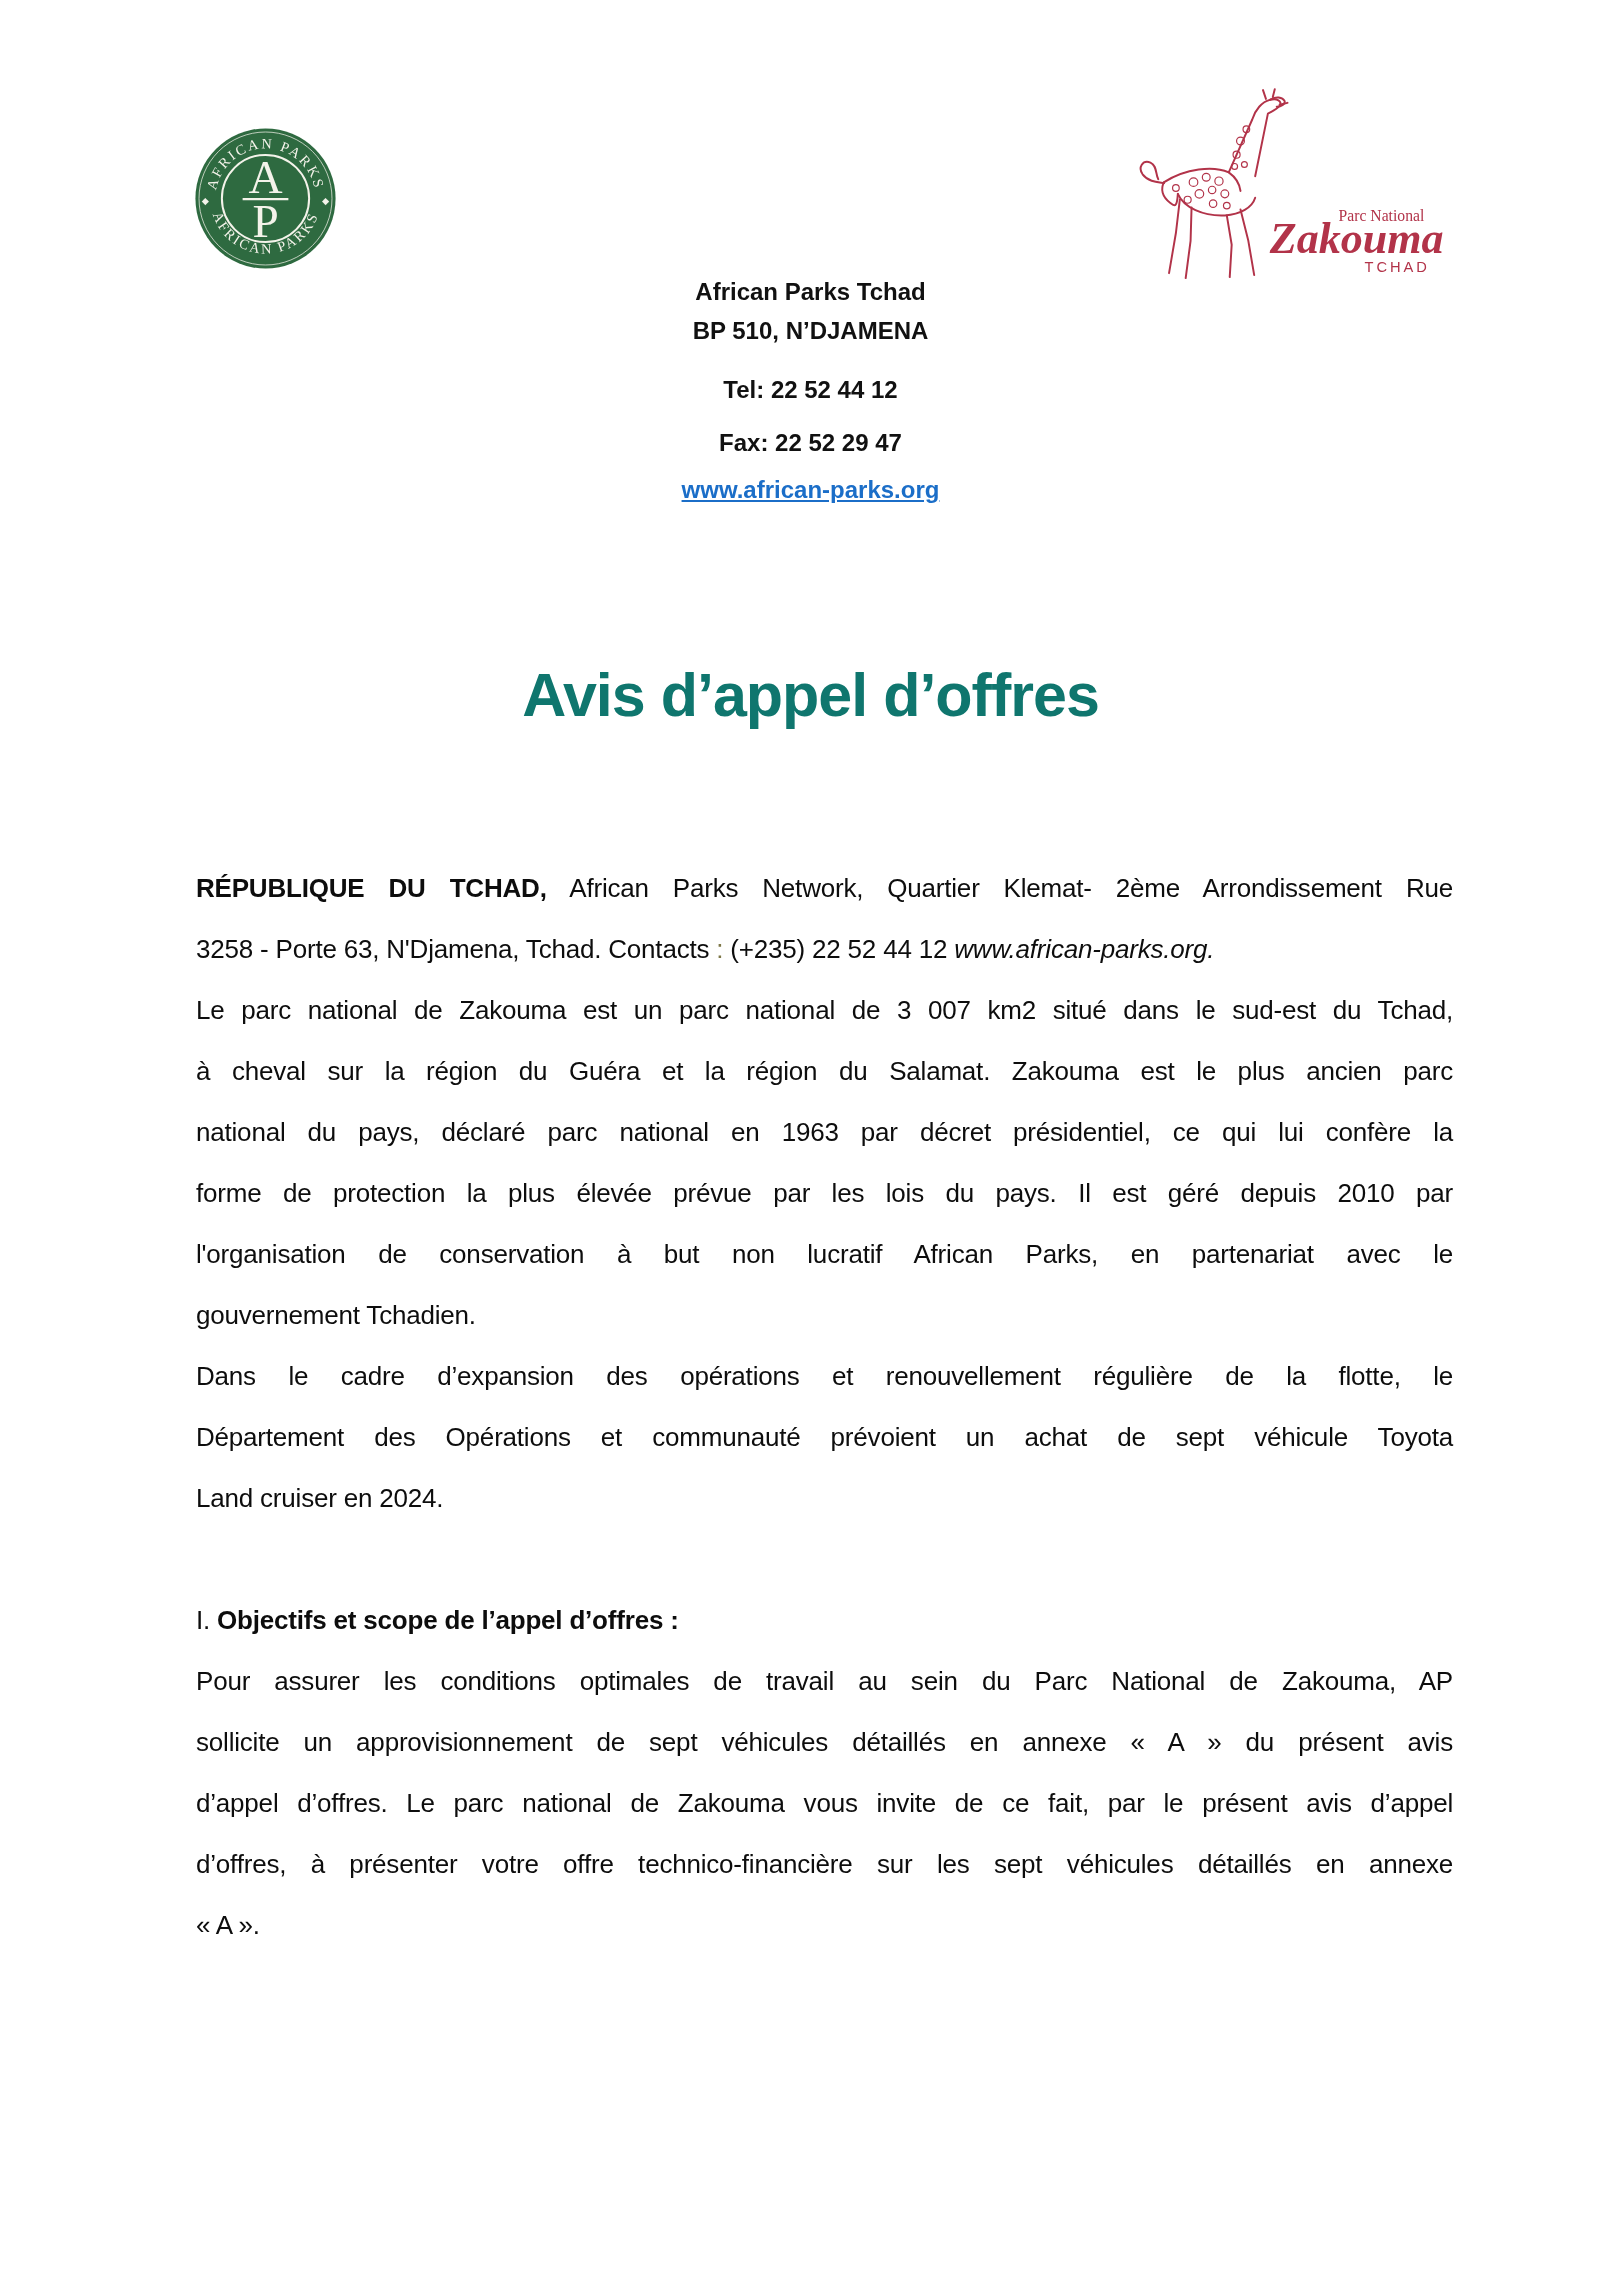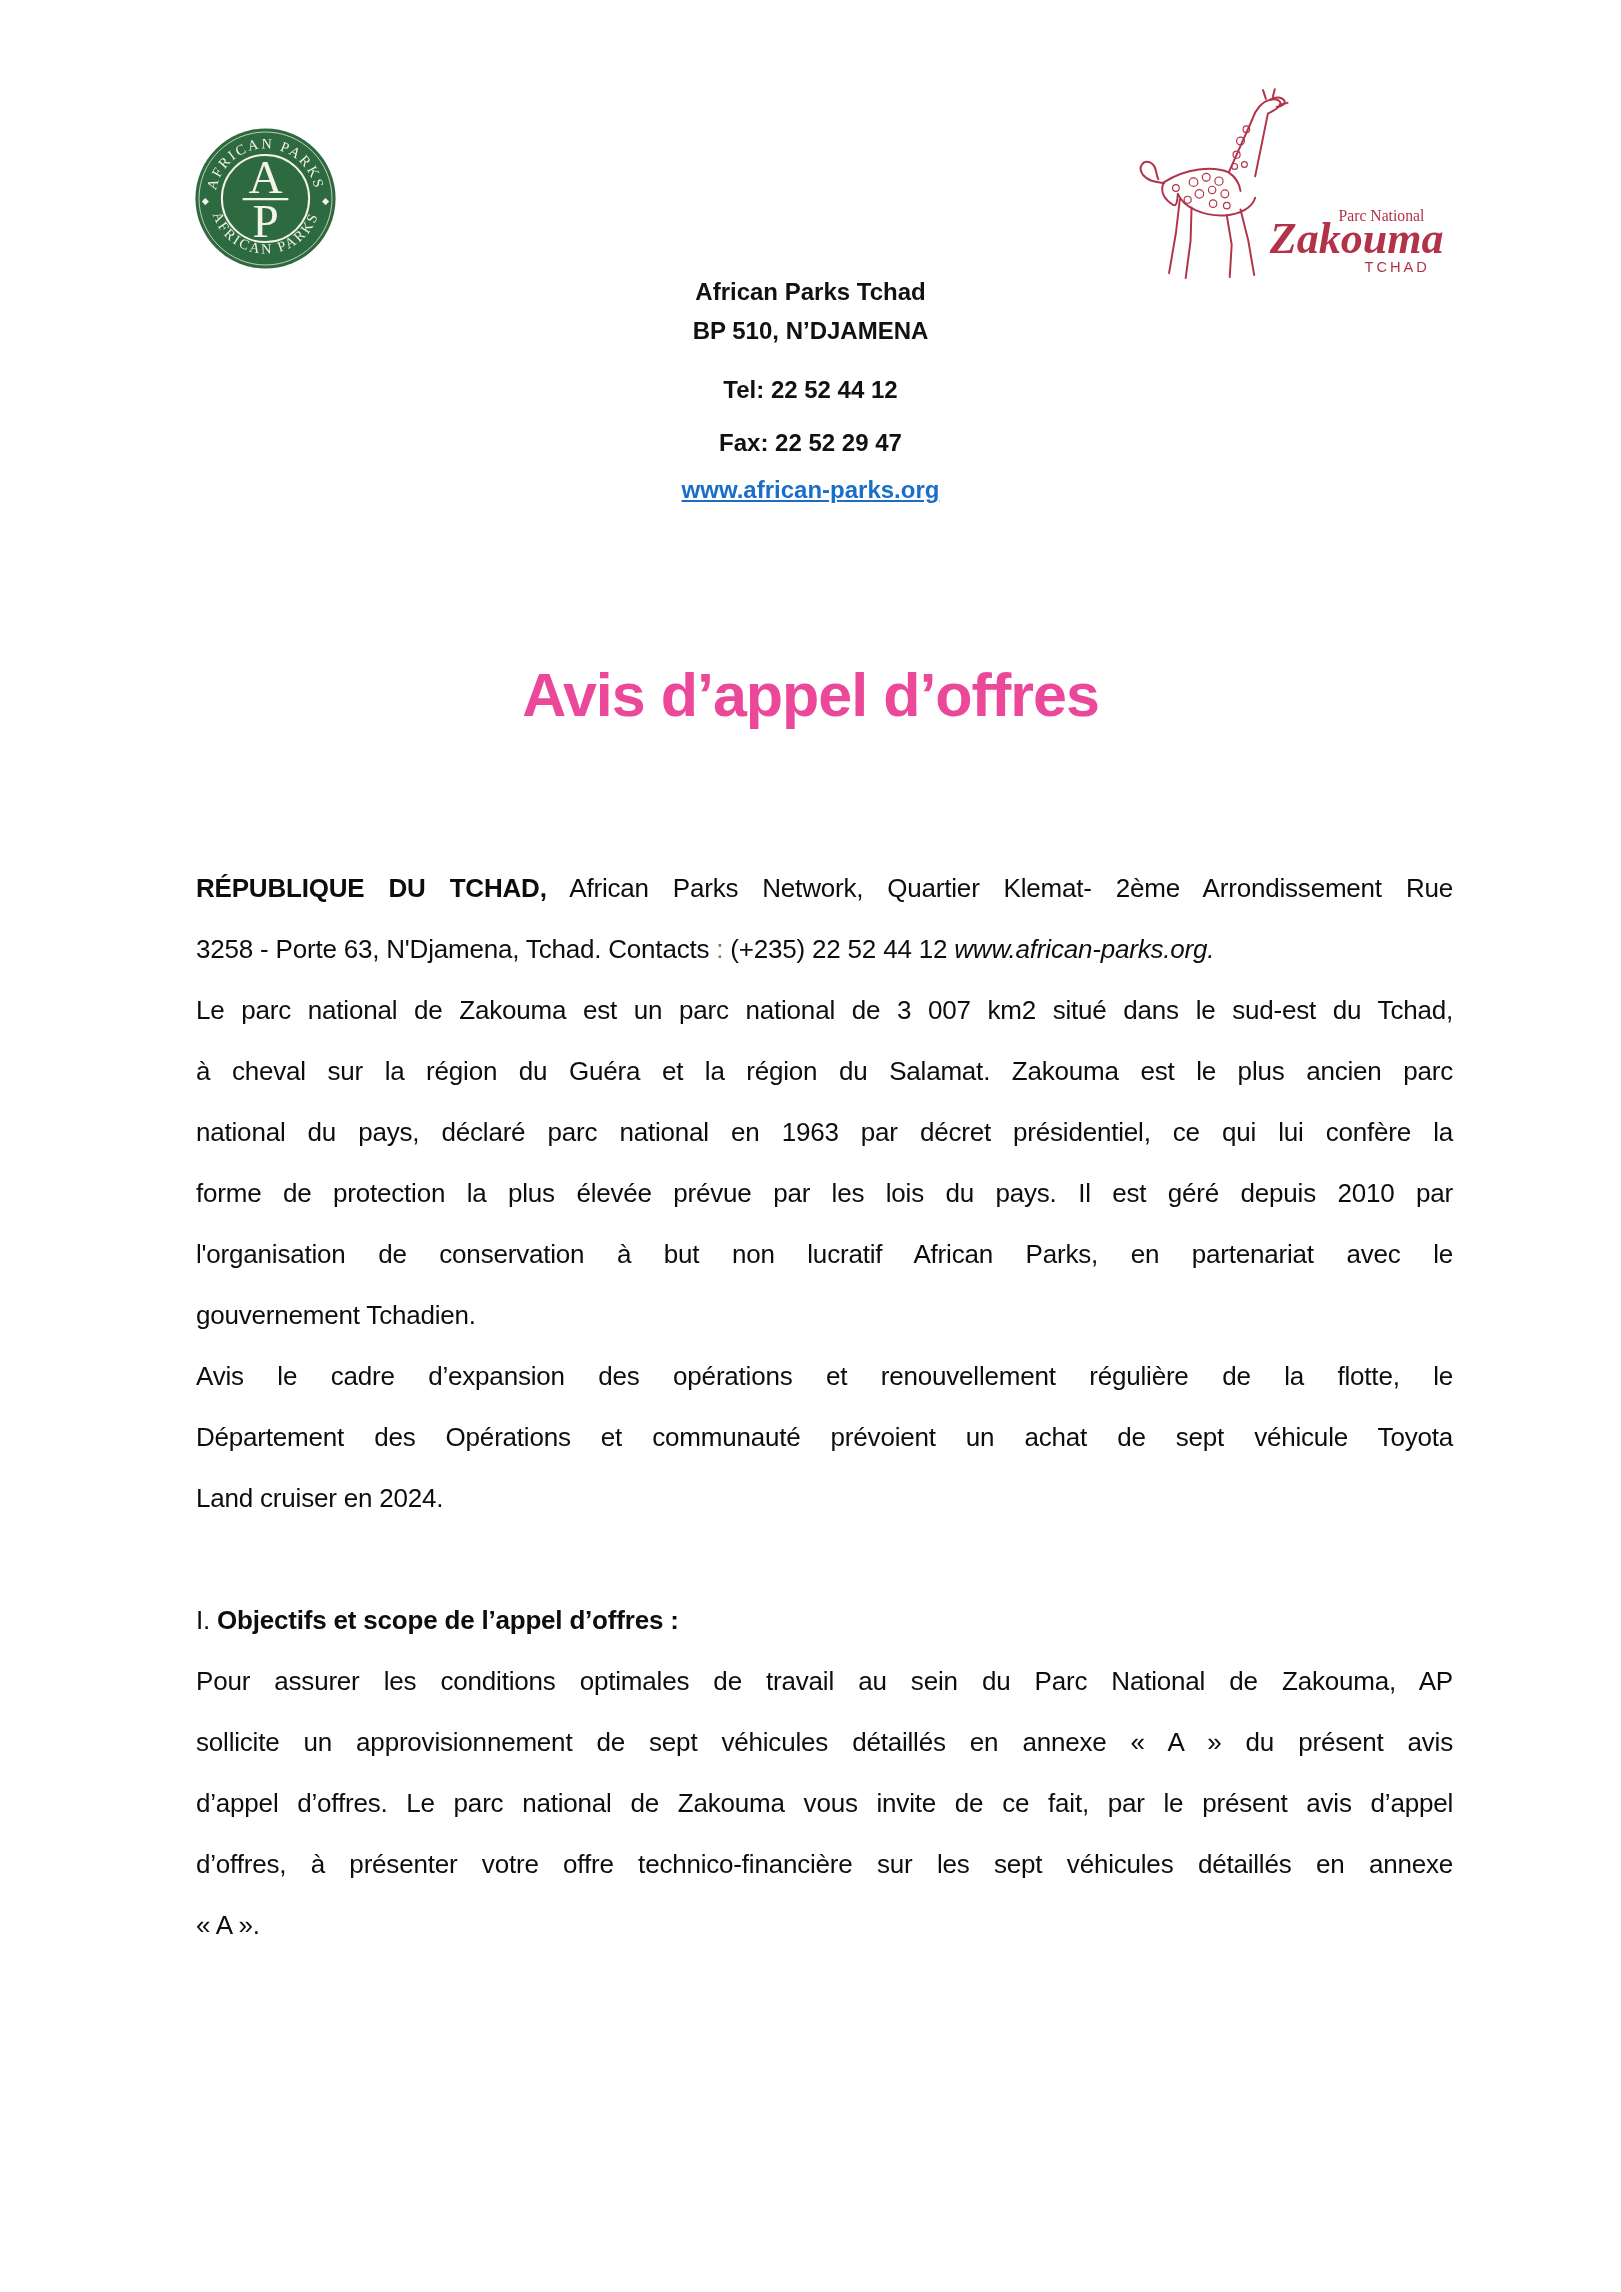--- a/index.html
+++ b/index.html
@@ -15,21 +15,21 @@
     position:absolute;top:272px;left:0;width:100%;
     text-align:center;font-weight:bold;font-size:24px;line-height:39px;color:#111;
   }
   .contact .tel{margin-top:19.6px;}
   .contact .fax{margin-top:14.7px;}
   .contact .web{margin-top:7.8px;}
   .contact a{color:#1b6ec8;text-decoration:underline;}
   
   .doc-title{
     position:absolute;top:661px;left:0;width:100%;text-align:center;
-    font-size:61px;line-height:69px;font-weight:bold;letter-spacing:-1px;color:#ec4899;
+    font-size:61px;line-height:69px;font-weight:bold;letter-spacing:-1px;color:#0f766e;
   }
   
   .body-text{
     position:absolute;left:196px;top:858px;width:1257px;
     font-size:26px;line-height:61px;letter-spacing:-0.2px;color:#0d0d0d;
     text-justify:inter-word;
   }
   .line{height:61px;text-align:justify;}
   .line.just{text-align-last:justify;}
   .line span.b{font-weight:bold;}
@@ -117,21 +117,21 @@
 
   <div class="body-text">
       <div class="line just"><span class="b">RÉPUBLIQUE DU TCHAD,</span><span> African Parks Network, Quartier Klemat- 2ème Arrondissement Rue</span></div>
       <div class="line"><span>3258 - Porte 63, N'Djamena, Tchad. Contacts </span><span class="olive">:</span><span> (+235) 22 52 44 12 </span><span class="i">www.african-parks.org.</span></div>
       <div class="line just"><span>Le parc national de Zakouma est un parc national de 3 007 km2 situé dans le sud-est du Tchad,</span></div>
       <div class="line just"><span>à cheval sur la région du Guéra et la région du Salamat. Zakouma est le plus ancien parc</span></div>
       <div class="line just"><span>national du pays, déclaré parc national en 1963 par décret présidentiel, ce qui lui confère la</span></div>
       <div class="line just"><span>forme de protection la plus élevée prévue par les lois du pays. Il est géré depuis 2010 par</span></div>
       <div class="line just"><span>l'organisation de conservation à but non lucratif African Parks, en partenariat avec le</span></div>
       <div class="line"><span>gouvernement Tchadien.</span></div>
-      <div class="line just"><span>Avis le cadre d’expansion des opérations et renouvellement régulière de la flotte, le</span></div>
+      <div class="line just"><span>Dans le cadre d’expansion des opérations et renouvellement régulière de la flotte, le</span></div>
       <div class="line just"><span>Département des Opérations et communauté prévoient un achat de sept véhicule Toyota</span></div>
       <div class="line"><span>Land cruiser en 2024.</span></div>
       <div class="line"></div>
       <div class="line"><span>I. </span><span class="b">Objectifs et scope de l’appel d’offres :</span></div>
       <div class="line just"><span>Pour assurer les conditions optimales de travail au sein du Parc National de Zakouma, AP</span></div>
       <div class="line just"><span>sollicite un approvisionnement de sept véhicules détaillés en annexe « A » du présent avis</span></div>
       <div class="line just"><span>d’appel d’offres. Le parc national de Zakouma vous invite de ce fait, par le présent avis d’appel</span></div>
       <div class="line just"><span>d’offres, à présenter votre offre technico-financière sur les sept véhicules détaillés en annexe</span></div>
       <div class="line"><span>« A ».</span></div>
     </div>

